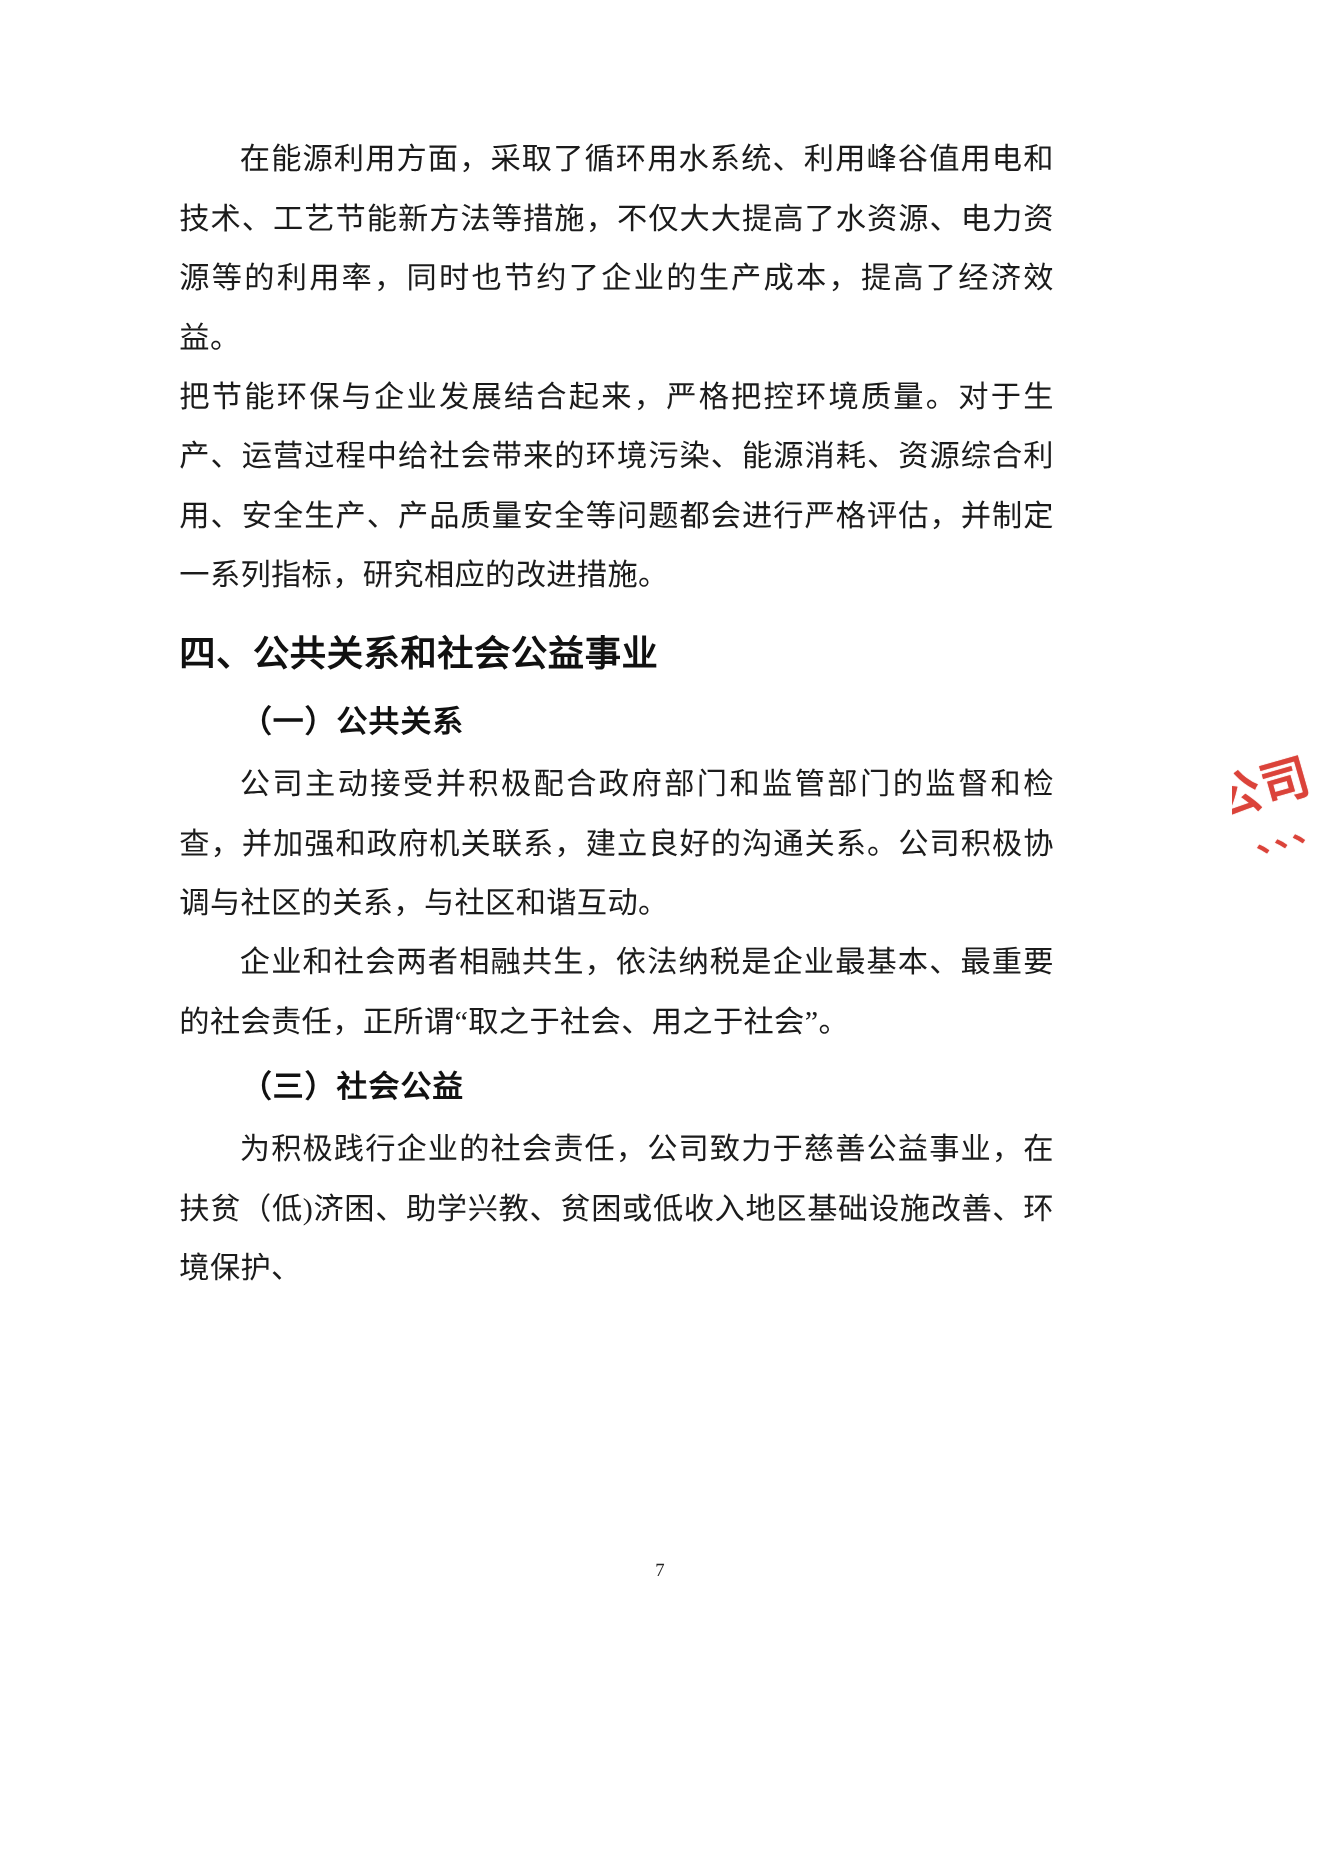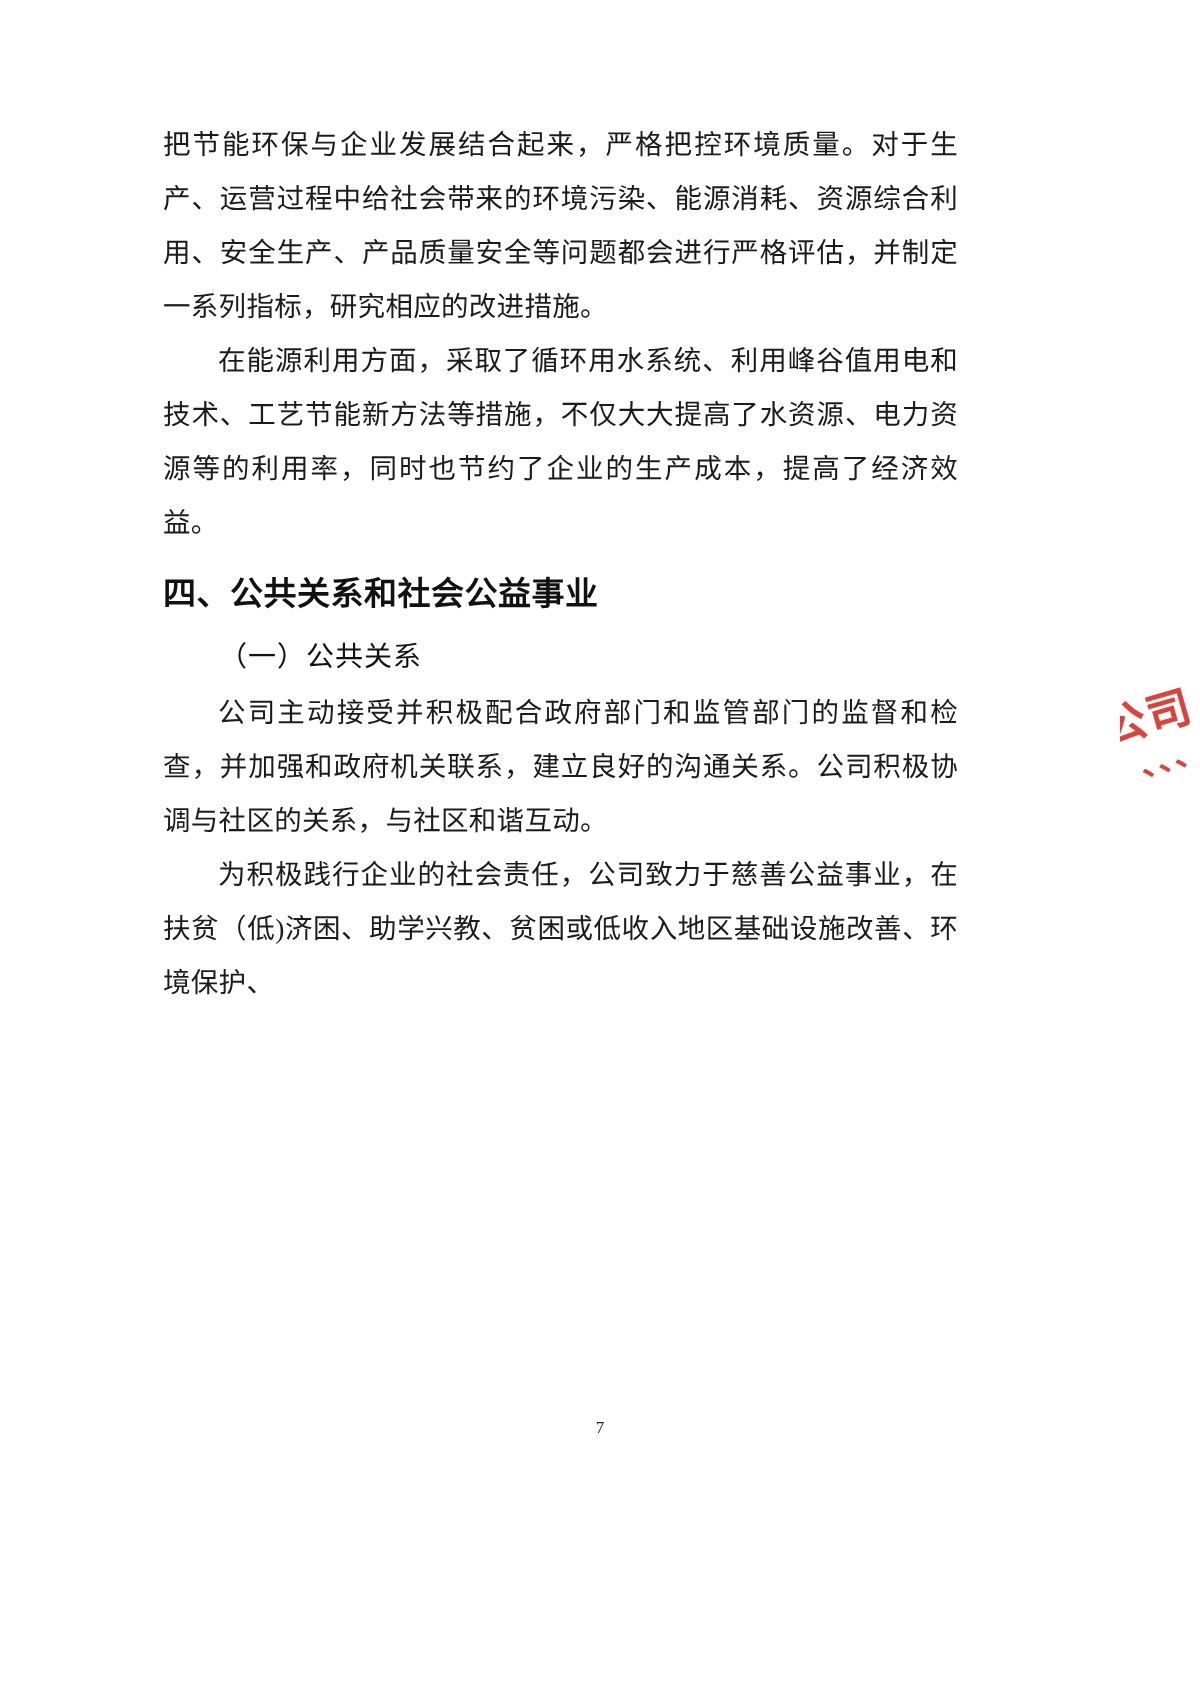--- a/index.html
+++ b/index.html
@@ -49,21 +49,21 @@
     font-weight: bold;
     color: #111;
     margin: 14px 0 2px 0;
     letter-spacing: 0.5px;
     font-family: "Liberation Sans", "DejaVu Sans", sans-serif;
   }
 
   .h-sub {
     font-size: 28px;
     line-height: 58px;
-    font-weight: normal;
+    font-weight: bold;
     color: #111;
     margin: 4px 0 0 0;
     text-indent: 2em;
     letter-spacing: 1px;
     font-family: "Liberation Serif", "DejaVu Serif", serif;
   }
 
   
   .page-number {
     position: absolute;
@@ -112,33 +112,35 @@
     line-height: 40px;
   }
 </style>
 </head>
 <body>
 
 <div id="page">
 
   <div class="content">
 
+    <p class="para indent">在能源利用方面，采取了循环用水系统、利用峰谷值用电和技术、工艺节能新方法等措施，不仅大大提高了水资源、电力资源等的利用率，同时也节约了企业的生产成本，提高了经济效益。</p>
+
     <p class="para">把节能环保与企业发展结合起来，严格把控环境质量。对于生产、运营过程中给社会带来的环境污染、能源消耗、资源综合利用、安全生产、产品质量安全等问题都会进行严格评估，并制定一系列指标，研究相应的改进措施。</p>
-
-    <p class="para indent">在能源利用方面，采取了循环用水系统、利用峰谷值用电和技术、工艺节能新方法等措施，不仅大大提高了水资源、电力资源等的利用率，同时也节约了企业的生产成本，提高了经济效益。</p>
 
 
     <h2 class="h-section">四、公共关系和社会公益事业</h2>
 
     <h3 class="h-sub">（一）公共关系</h3>
 
     <p class="para indent">公司主动接受并积极配合政府部门和监管部门的监督和检查，并加强和政府机关联系，建立良好的沟通关系。公司积极协调与社区的关系，与社区和谐互动。</p>
 
 
+    <p class="para indent">企业和社会两者相融共生，依法纳税是企业最基本、最重要的社会责任，正所谓“取之于社会、用之于社会”。</p>
 
+    <h3 class="h-sub">（三）社会公益</h3>
 
     <p class="para indent">为积极践行企业的社会责任，公司致力于慈善公益事业，在扶贫（低)济困、助学兴教、贫困或低收入地区基础设施改善、环境保护、</p>
 
   </div>
 
   <div class="seal">
     <div class="seal-inner">
       <div class="seal-line">有限公司</div>
       <div class="seal-line small">、、、</div>
     </div>

